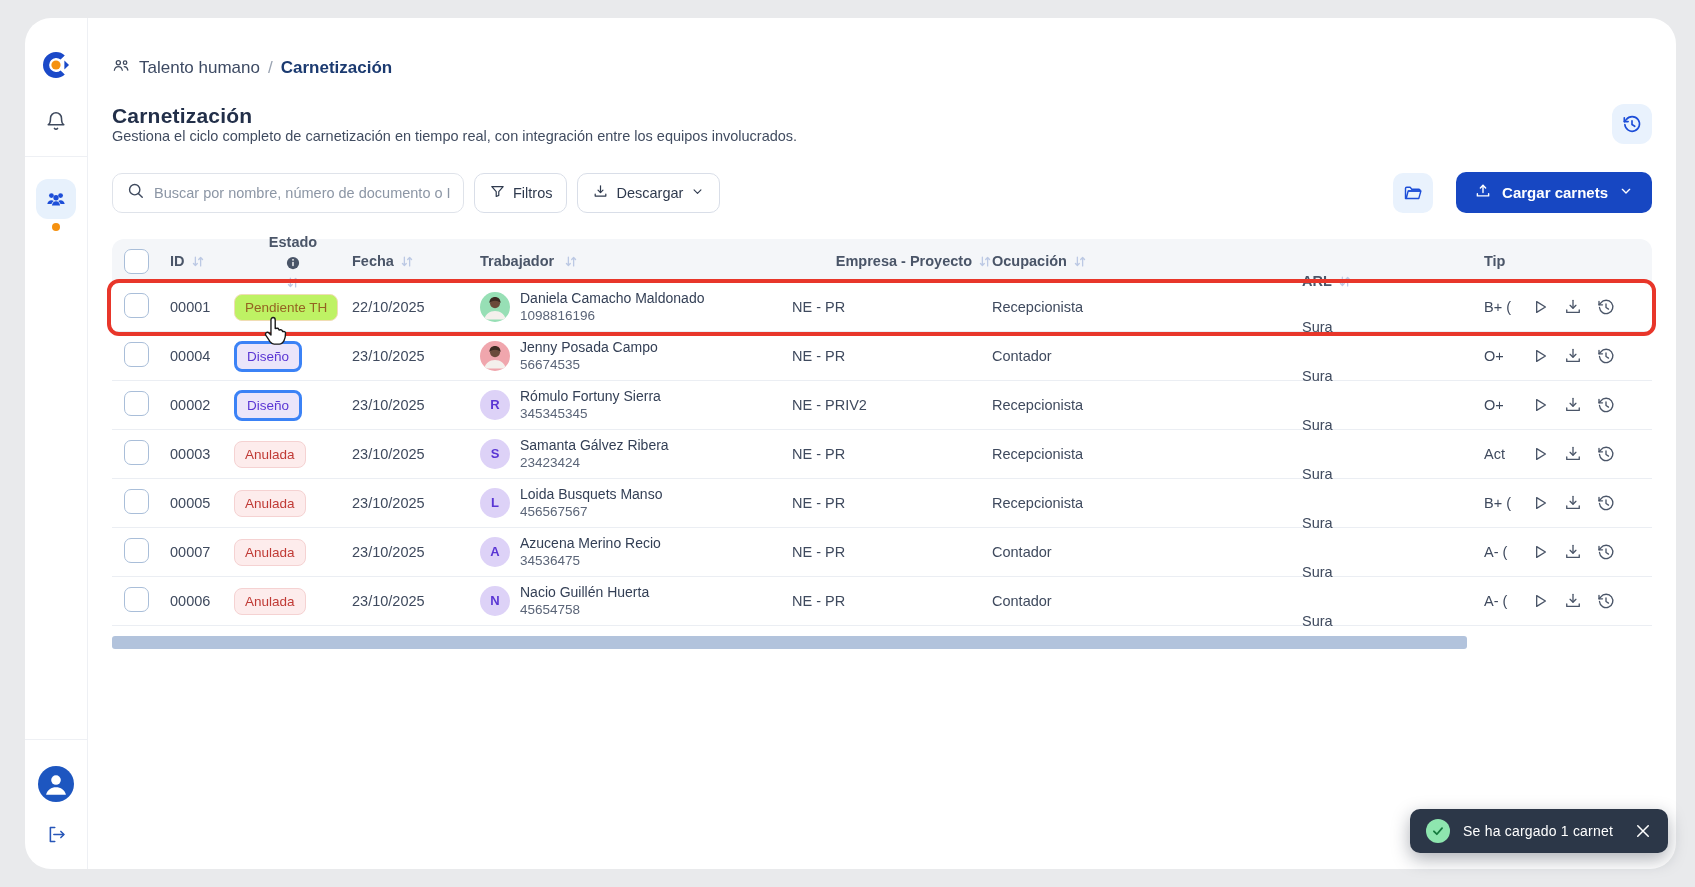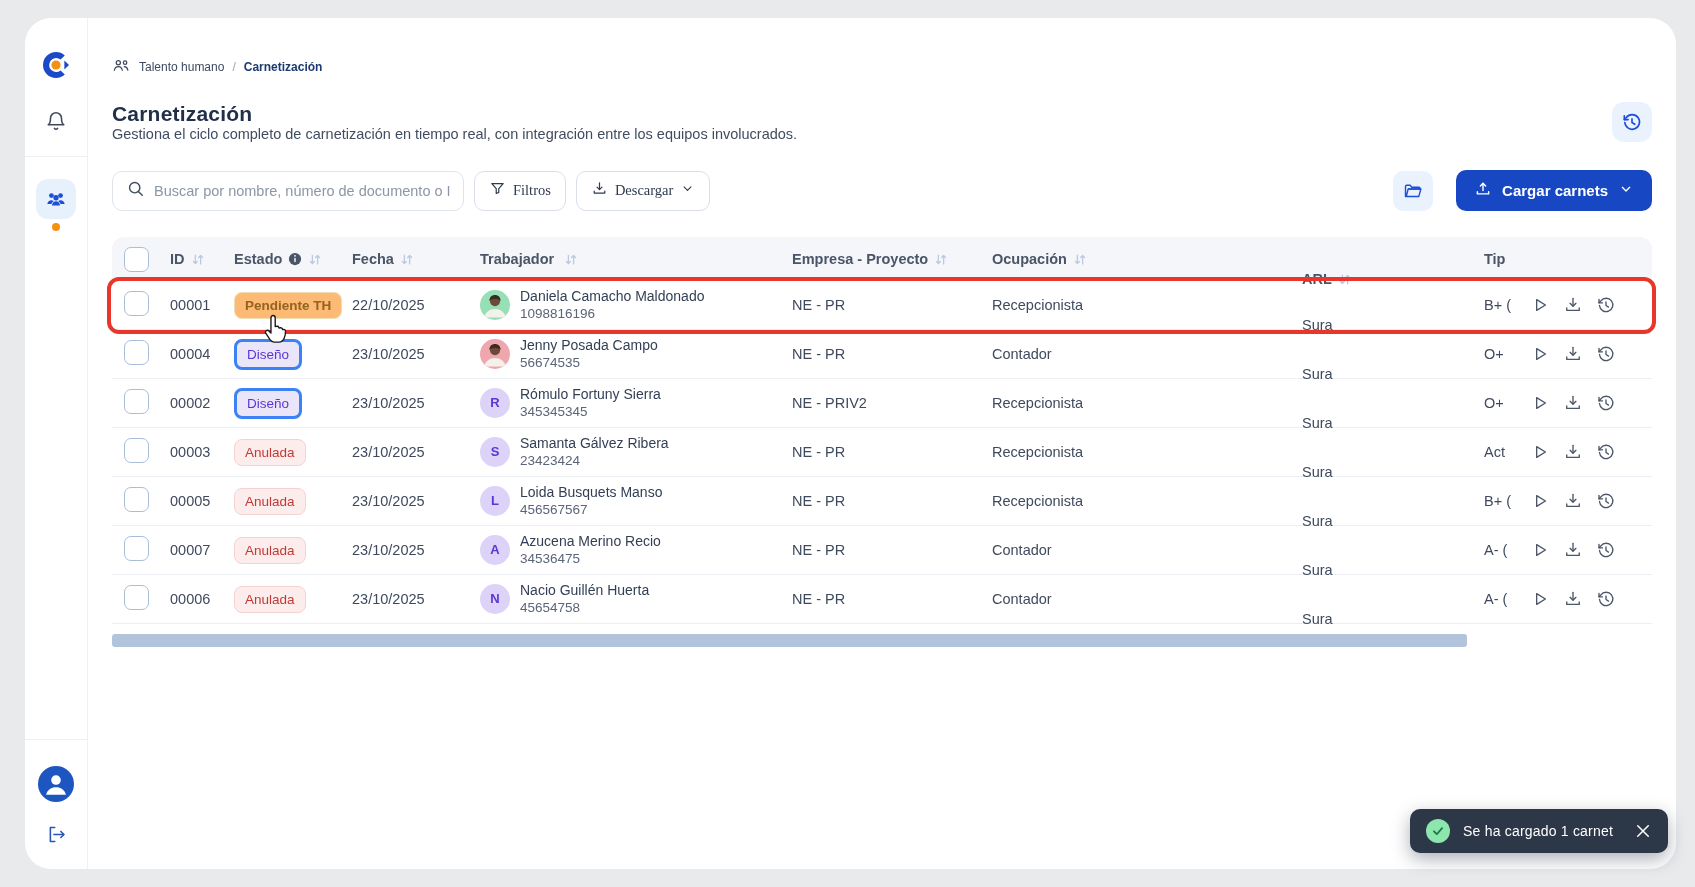--- a/index.html
+++ b/index.html
@@ -30,21 +30,21 @@
     width:40px; height:40px; border-radius:12px; background:#e7f1fc; border:none;
     display:flex; align-items:center; justify-content:center; color:#1d4ed8; cursor:pointer; line-height:0;
   }
   .rail-dot { width:8px; height:8px; border-radius:50%; background:#f59110; margin-top:4px; }
   .rail-avatar {
     width:36px; height:36px; border-radius:50%; background:#1d56c0;
     display:flex; align-items:center; justify-content:center; color:#fff; line-height:0;
   }
   
   .main { flex:1; padding:38px 46px 0 24px; position:relative; }
-  .breadcrumb { display:flex; align-items:center; gap:8px; font-size:12px; color:#3d4a63; }
+  .breadcrumb { display:flex; align-items:center; gap:8px; font-size:17px; color:#3d4a63; }
   .breadcrumb .sep { color:#9aa3b2; }
   .breadcrumb .crumb-current { color:#1b3a70; font-weight:700; }
   .title-row { display:flex; align-items:flex-start; justify-content:space-between; margin-top:24px; }
   .page-title { font-size:21px; font-weight:700; color:#222f49; letter-spacing:.2px; }
   .page-subtitle { margin-top:0; font-size:14.5px; color:#414c60; }
   .history-top-btn {
     width:40px; height:40px; border-radius:12px; background:#e9f2fd; border:none;
     color:#1d4ed8; display:flex; align-items:center; justify-content:center; cursor:pointer; line-height:0;
   }
   
@@ -55,21 +55,21 @@
     border:1px solid #dfe3ea; border-radius:10px; background:#fff; padding:0 13px; color:#7c8696;
   }
   .search-box input {
     border:none; outline:none; flex:1; font-size:14.5px; color:#3f4a5e;
     font-family:"Liberation Sans", sans-serif; background:transparent;
   }
   .search-box input::placeholder { color:#8c96a5; }
   .pill-btn {
     display:flex; align-items:center; gap:7px; height:40px; padding:0 14px;
     border:1px solid #d9dee8; border-radius:10px; background:#fff;
-    font-size:14.5px; color:#2f3a4e; cursor:pointer; font-family:Liberation Serif, serif;
+    font-size:14.5px; color:#2f3a4e; cursor:pointer; font-family:Liberation Sans, sans-serif;
   }
   .toolbar-right { display:flex; align-items:center; gap:23px;padding-left:32px; }
   .folder-btn {
     width:40px; height:40px; border-radius:10px; background:#e9f2fd; border:none;
     color:#1d4ed8; display:flex; align-items:center; justify-content:center; cursor:pointer; line-height:0;
   }
   .primary-btn {
     display:flex; align-items:center; gap:10px; height:41px; padding:0 18px;
     background:#1747c2; border:none; border-radius:10px; color:#fff;
     font-size:15px; font-weight:700; cursor:pointer; font-family:"Liberation Sans", sans-serif;
@@ -82,36 +82,36 @@
   }
   .th { display:flex; align-items:center; gap:6px; }
   .sort-ic { color:#bcc9e4; line-height:0; }
   .info-ic { line-height:0; color:#4a5568; }
   .trow {
     display:flex; align-items:center; height:49px; border-bottom:1px solid #ebeef3;
     font-size:14.5px; color:#3f4a5e; padding-left:12px; background:#fff;
   }
   .c-check { width:46px; }
   .c-id { width:64px; }
-  .c-estado { width:118px; }
+  .c-estado { width:118px;flex-direction:column; }
   .c-fecha { width:128px; }
   .c-trab { width:312px; display:flex; align-items:center; gap:10px; }
-  .c-emp { width:200px; }
+  .c-emp { width:200px;justify-content:flex-end; }
   .c-ocu { width:310px; }
   .c-arl { width:182px;margin-top:40px; }
   .c-tip { width:46px; white-space:nowrap; overflow:hidden; }
   .c-actions { width:122px; display:flex; align-items:center; gap:13px; }
   .checkbox {
     display:inline-block; width:25px; height:25px; border:1.5px solid #a9bed9;
     border-radius:7px; background:#fff; cursor:pointer;
   }
   .badge {
     display:inline-block; padding:5px 10px; border-radius:8px; font-size:13.5px; white-space:nowrap;
   }
-  .badge-pendiente { background:#fdba74; border:1px solid #f0ddb4; color:#946321;font-weight:bold; }
+  .badge-pendiente { background:#bef264; border:1px solid #f0ddb4; color:#946321; }
   .badge-diseno   { background:#ebe5fa; border:3px solid #3b82f6; color:#5a36d4; }
   .badge-anulada  { background:#fdecec; border:1px solid #f5d2d2; color:#c03a35; }
   .avatar {
     width:30px; height:30px; border-radius:50%; flex-shrink:0; overflow:hidden;
     display:flex; align-items:center; justify-content:center;
   }
   .avatar-initial { background:#ddd2f7; color:#5a36d4; font-size:13px; font-weight:700; }
   .who { display:flex; flex-direction:column; line-height:1.3; }
   .who .name { color:#333f55; font-weight:400; font-size:14px; }
   .who .doc { color:#5b6578; font-size:13.5px; }

